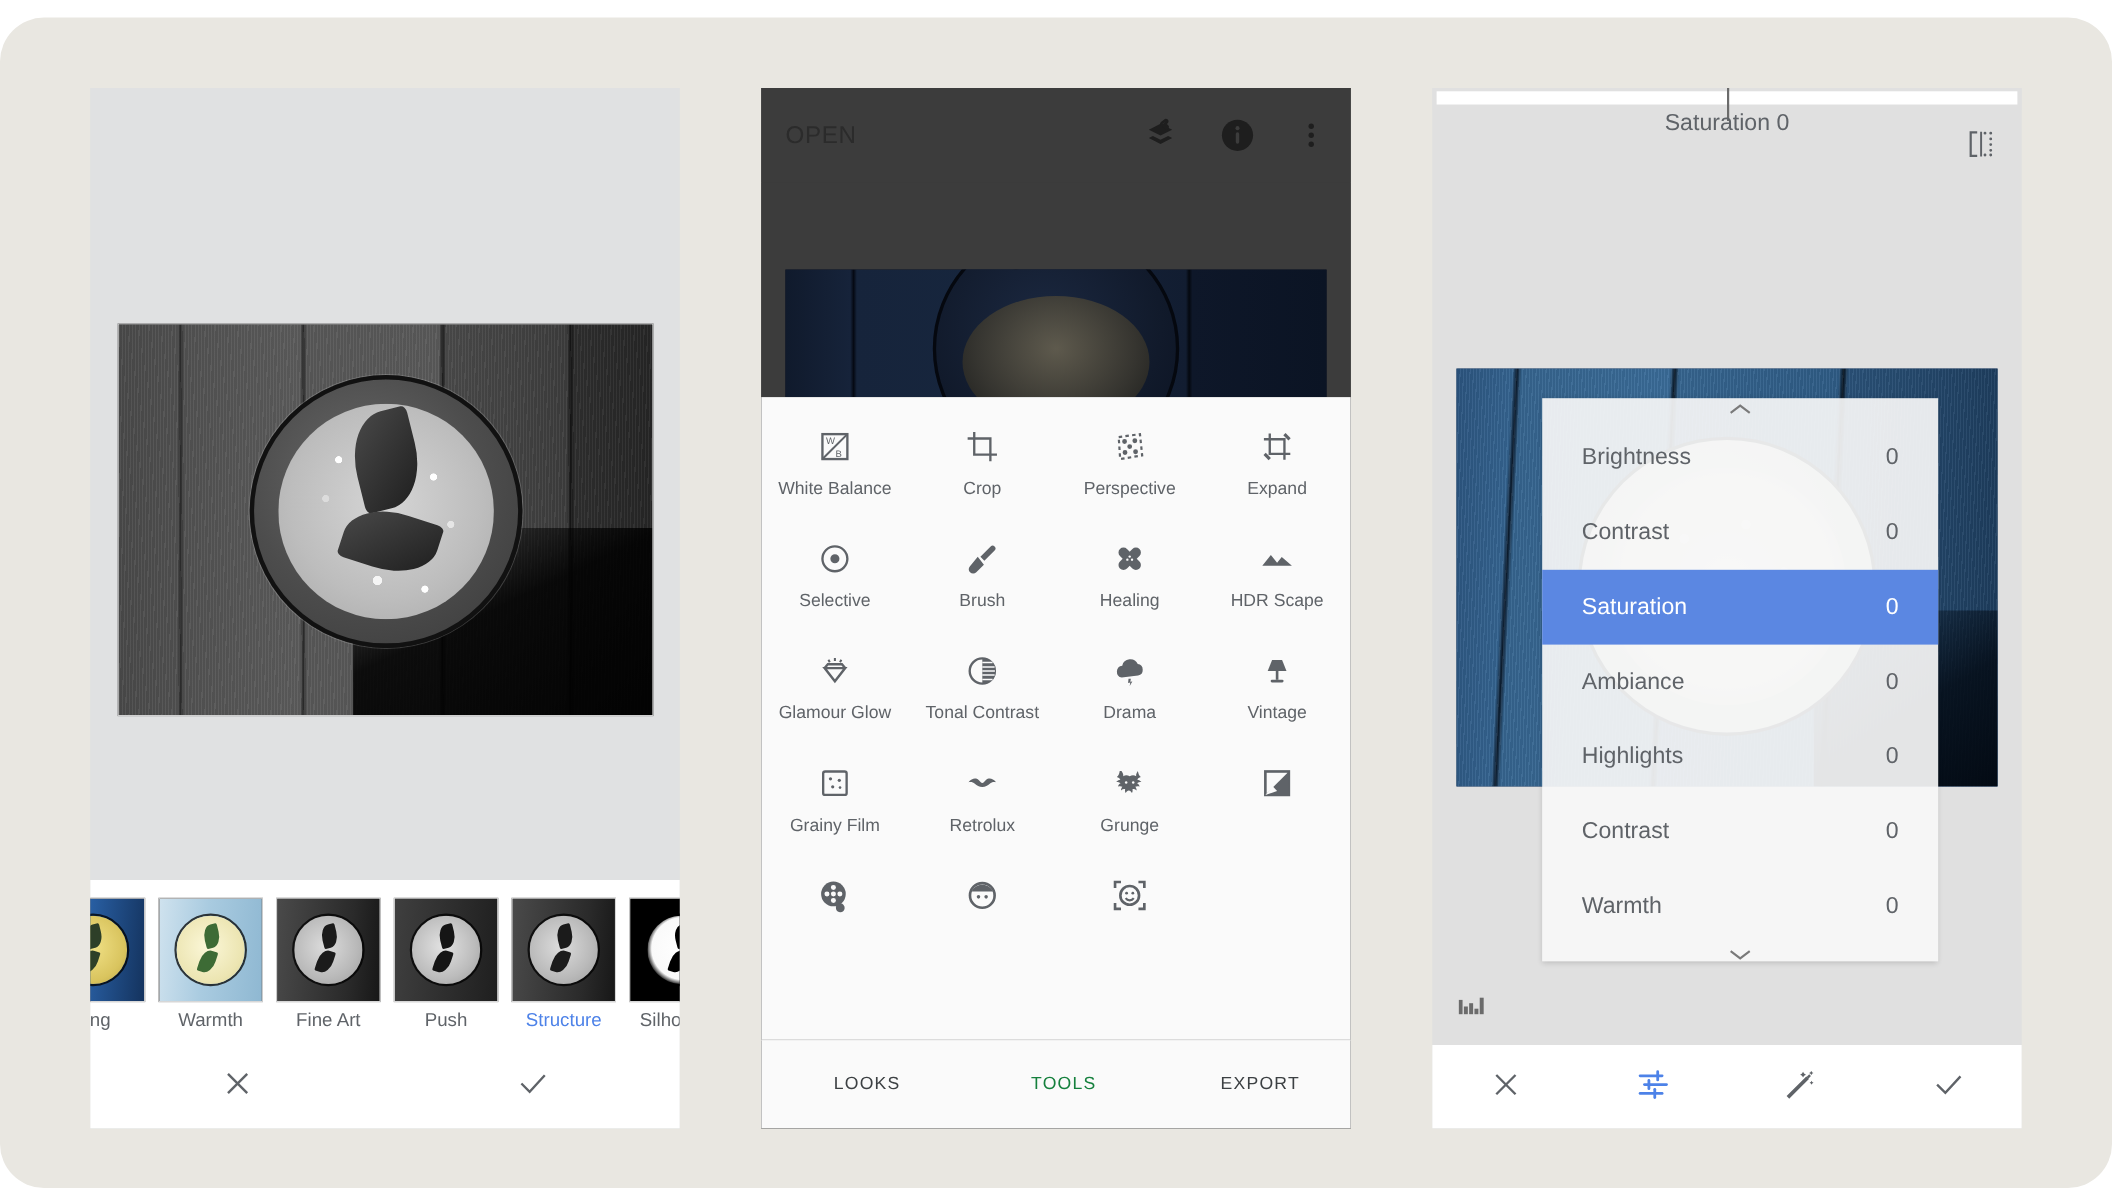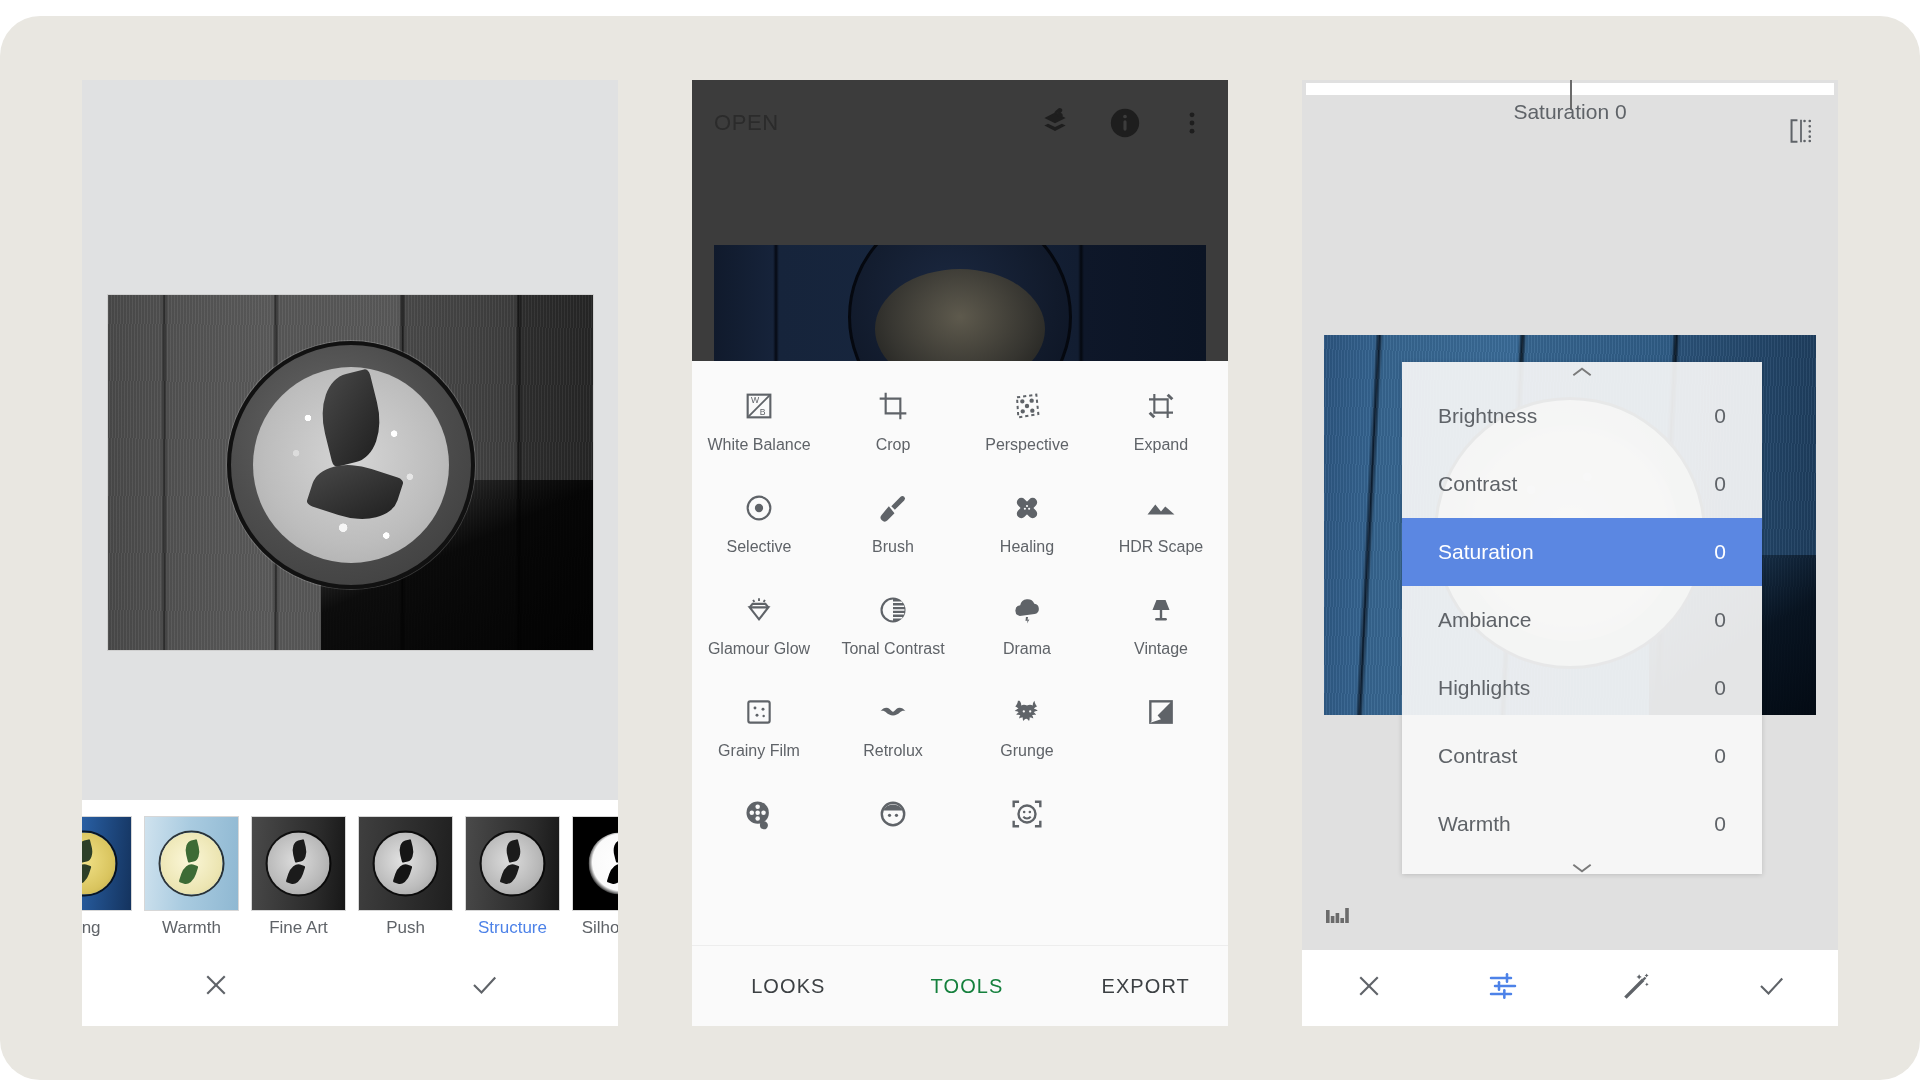--- a/index.html
+++ b/index.html
@@ -272,21 +272,21 @@
   #tools-tabs {
     position: absolute; left: 0; bottom: 0;
     width: 536px; height: 81px;
     background: #fafafa;
     border-top: 1px solid #ededed;
     display: flex; align-items: center;
   }
   .tools-tab {
     flex: 1;
     text-align: center;
-    font-size: 20px;
+    font-size: 16px;
     letter-spacing: 1.1px;
     color: #3c4043;
     margin-left: 14px;
   }
   .tools-tab.active { color: #15803d; }
 
   
   #tune-slider {
     position: absolute; left: 0; top: 0;
     width: 536px; height: 20px;

